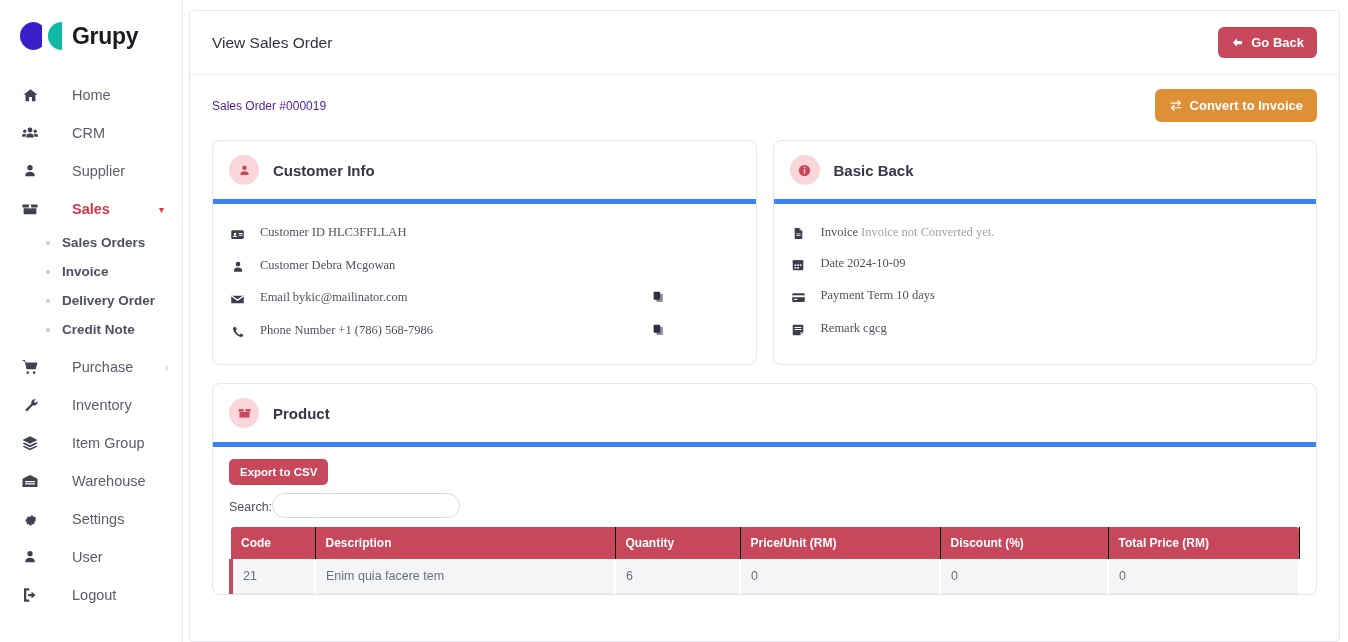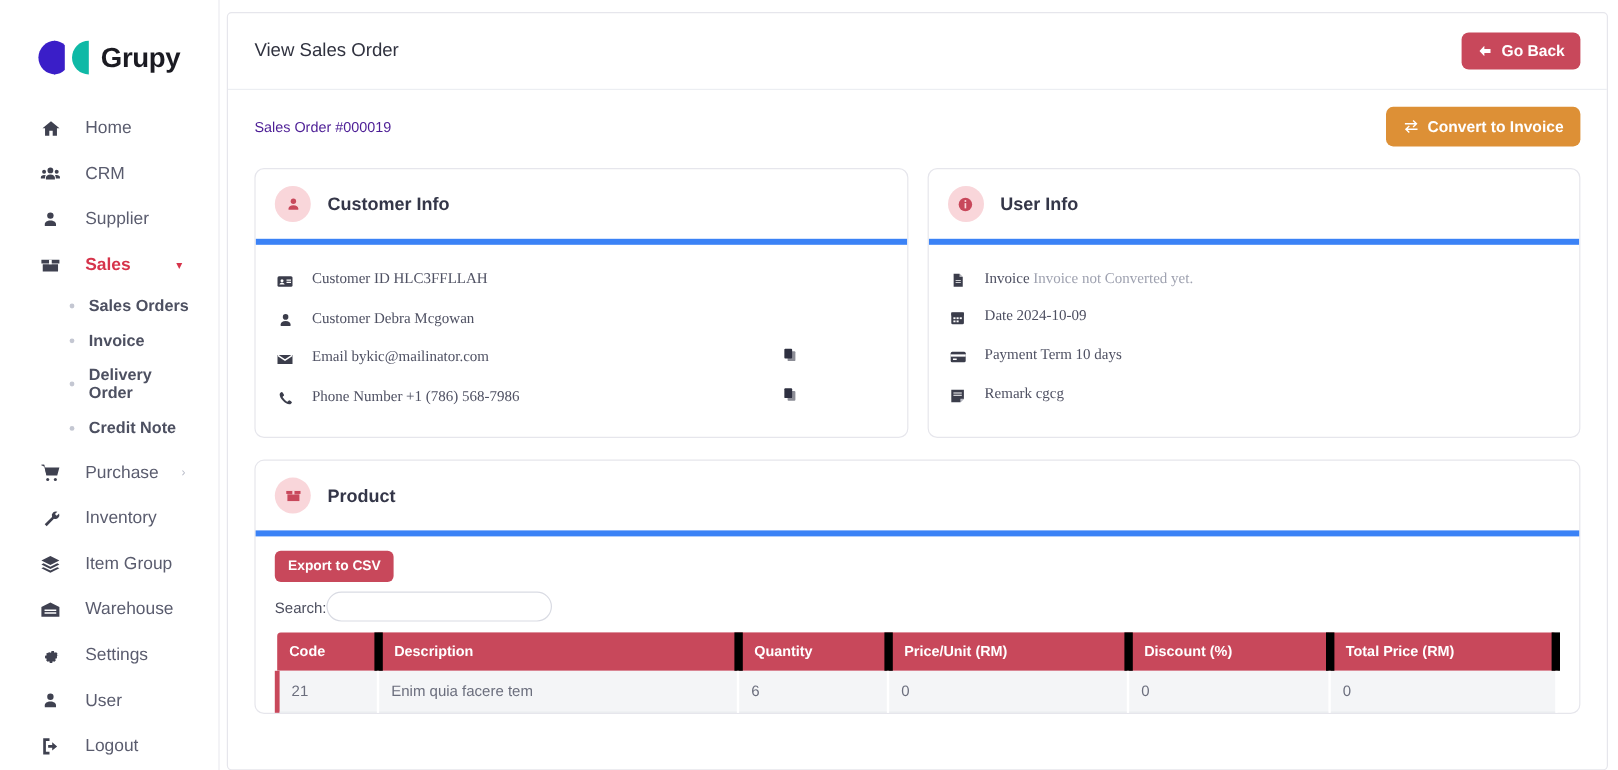--- a/index.html
+++ b/index.html
@@ -7,21 +7,21 @@
     width: 1348px; height: 642px;
     background: #ffffff;
     font-family: "Liberation Sans", sans-serif;
     overflow: hidden;
   }
   .app { display: flex; width: 1348px; height: 642px; background:#fff; }
 
   
   .sidebar {
     width: 183px; min-width: 183px; height: 642px;
-    background: #ffffff; padding: 16px;
+    background: #ffffff; padding: 4px;
     border-right: 1px solid #ececf1;
     position: relative;
   }
   .brand { display: flex; align-items: center; gap: 10px; padding: 18px 0 16px 16px; }
   .brand-mark { width: 42px; height: 28px; position: relative; }
   .brand-mark .half-p {
     position: absolute; left: 0; top: 0; width: 14px; height: 28px;
     background: #3a1ec8; border-radius: 14px 0 0 14px;
   }
   .brand-mark .half-p2 {
@@ -32,21 +32,21 @@
     position: absolute; left: 28px; top: 0; width: 14px; height: 28px;
     background: #0fb9a6; border-radius: 14px 0 0 14px;
   }
   .brand-mark .notch {
     position: absolute; left: 22px; top: 0; width: 8px; height: 28px; background: #fff;
   }
   .brand-text { font-size: 23px; font-weight: 700; color: #1b1b22; letter-spacing: -0.3px; }
 
   .nav { padding-top: 10px; }
   .nav-item {
-    display: flex; align-items: center; gap: 19px;
+    display: flex; align-items: center; gap: 32px;
     padding: 9px 14px 9px 16px; cursor: pointer; position: relative; text-align: center;
   }
   .nav-item .ico { width: 20px; height: 20px; display:flex; align-items:center; justify-content:center; color:#3f4150; flex: 0 0 20px; }
   .nav-item .lbl { font-size: 14.5px; color: #5a5c6e; }
   .nav-item.active .lbl { color: #d6344b; font-weight: 600; }
   .nav-item .chev { margin-left: auto; color: #b9bcc8; font-size: 10px; }
   .nav-item.active .chev { color: #d6344b; }
 
   .subnav { padding: 0 0 4px 0; }
   .sub-item { display: flex; align-items: center; gap: 12px; padding: 7px 0 7px 42px; cursor: pointer; }
@@ -100,21 +100,21 @@
   .product-body { padding: 12px 16px 0 16px; }
   .btn-csv { background: #c8485b; color: #fff; font-size: 11.5px; font-weight: 700; border: none; border-radius: 5px; padding: 7px 11px; cursor: pointer; font-family: "Liberation Sans", sans-serif; }
 
   .search-wrap { display: flex; flex-direction: row; align-items: flex-end; margin-top: 8px; padding-right: 0; }
   .search-label { font-size: 12.5px; color: #4c4e5e; margin-bottom: 4px; }
   .search-input { width: 188px; height: 25px; border: 1px solid #d9dbe3; border-radius: 13px; outline: none; padding: 0 10px; font-family: "Liberation Sans", sans-serif; font-size: 12px; }
 
   table { width: 100%; border-collapse: collapse; margin-top: 9px; }
   thead th {
     background: #c8485b; color: #fff; font-size: 12px; font-weight: 700;
-    text-align: left; padding: 9px 10px; border-right: 7px solid #000000;
+    text-align: left; padding: 9px 10px; border-right: 1px solid #000000;
   }
   thead th:first-child { border-top-left-radius: 3px; }
   thead th:last-child { border-top-right-radius: 3px; }
   tbody td {
     background: #f4f5f7; color: #6b6e7d; font-size: 12.5px;
     padding: 10px 10px; border-right: 2px solid #ffffff; border-bottom: 1px solid #e9eaee;
   }
   tbody tr td:first-child { border-left: 4px solid #c8485b; }
 </style>
 </head>
@@ -368,21 +368,21 @@
 
         <section class="card">
           <div class="card-head">
             <span class="card-badge">
                 <svg width="15" height="15" viewBox="0 0 24 24" fill="currentColor">
                   <circle cx="12" cy="12" r="9"></circle>
                   <rect x="10.9" y="10" width="2.2" height="7" fill="#f9d6da"></rect>
                   <circle cx="12" cy="7.3" r="1.3" fill="#f9d6da"></circle>
                 </svg>
               </span>
-            <span class="card-title">User Info</span>
+            <span class="card-title">Basic Back</span>
           </div>
           <div class="card-body">
 
             <div class="field">
               <span class="fico">
                   <svg width="13" height="13" viewBox="0 0 24 24" fill="currentColor">
                     <path d="M5 2h9l5 5v15H5z"></path>
                     <path d="M14 2v5h5" fill="#fff" opacity=".6"></path>
                     <path d="M8 12h8v1.4H8zM8 15h8v1.4H8z" fill="#fff"></path>
                   </svg>

